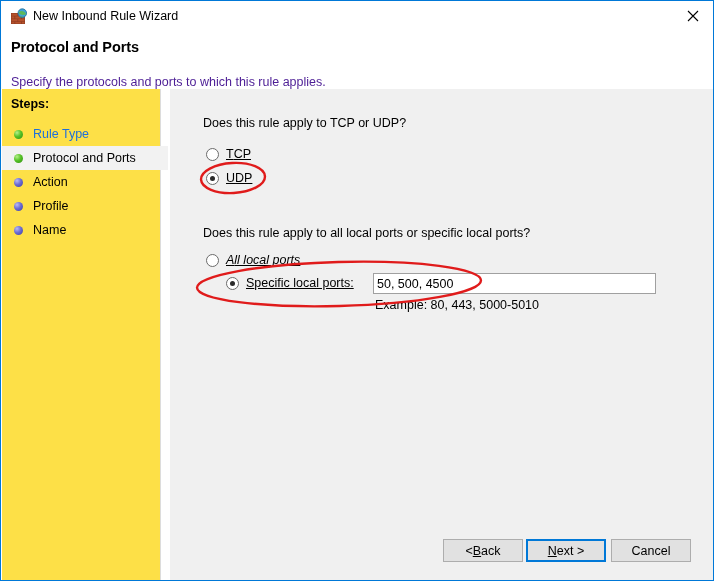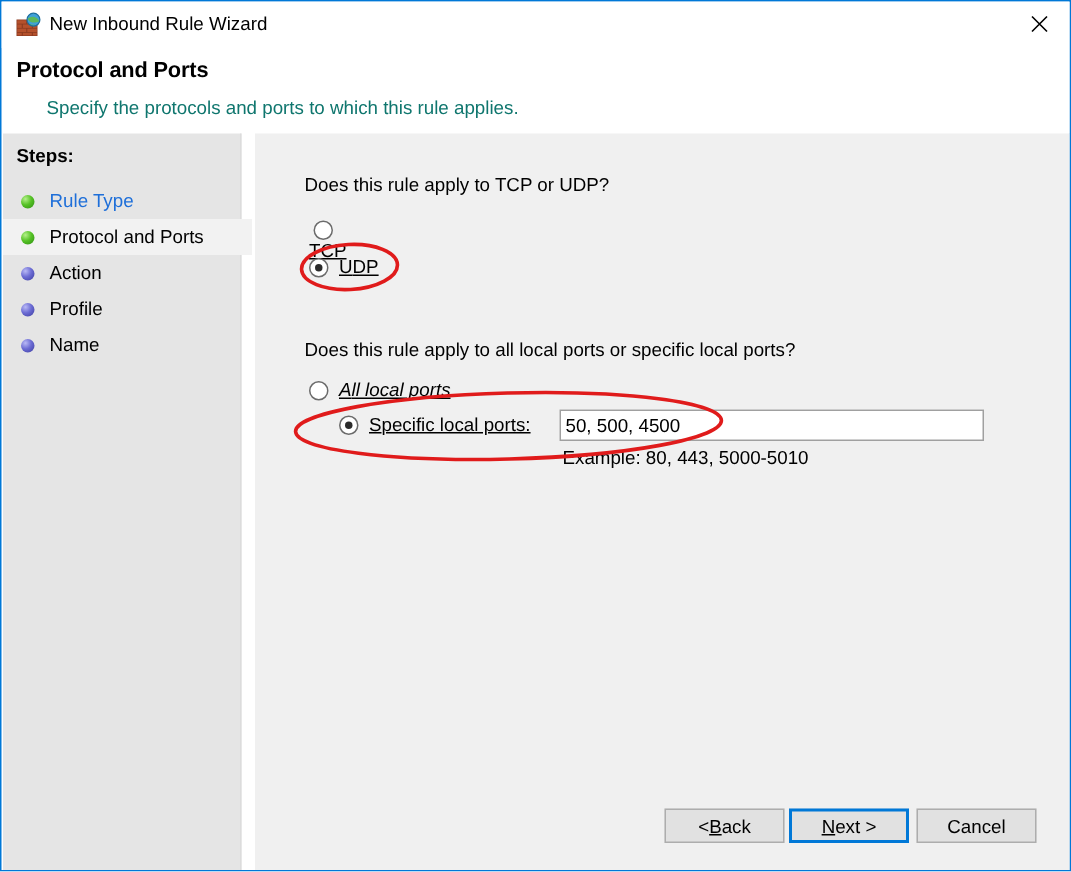--- a/index.html
+++ b/index.html
@@ -65,33 +65,32 @@
   #header-title {
     position: absolute;
     left: 9px; top: 7px;
     font-size: 14.5px;
     font-weight: bold;
     color: #000000;
     letter-spacing: -0.1px;
   }
   #header-subtitle {
     position: absolute;
-    left: 9px; top: 33px;
-    font-size: 12.5px;
-    color: #0f766e;
-    margin-left: 20px;
+    left: 9px; top: 43px;
+    font-size: 12.5px;
+    color: #4c1d95;
   }
 
   
   #sidebar {
     position: absolute;
     left: 1px; top: 88px;
     width: 159px;
     height: 492px;
-    background: #e5e5e5;
+    background: #fde047;
     box-sizing: border-box;
     border-right: 1px solid #dcdcdc;
   }
   #steps-label {
     position: absolute;
     left: 9px; top: 8px;
     font-size: 12.5px;
     font-weight: bold;
     color: #000000;
   }
@@ -296,21 +295,21 @@
     <div class="step-row" style="top:129px;">
       <span class="step-bullet todo"></span>
       <span class="step-label">Name</span>
     </div>
   </div>
 
   <div id="main">
 
     <div class="q-text" style="left:33px; top:27px;">Does this rule apply to TCP or UDP?</div>
 
-    <div class="radio-row" style="left:36px; top:58px;flex-direction:column;">
+    <div class="radio-row" style="left:36px; top:58px;">
       <span class="radio"></span>
       <span class="radio-label"><span class="acc">T</span><span class="acc">CP</span></span>
     </div>
 
     <div class="radio-row" style="left:36px; top:82px;">
       <span class="radio checked"></span>
       <span class="radio-label"><span class="acc">U</span><span class="acc">DP</span></span>
     </div>
 
     <div class="q-text" style="left:33px; top:137px;">Does this rule apply to all local ports or specific local ports?</div>

